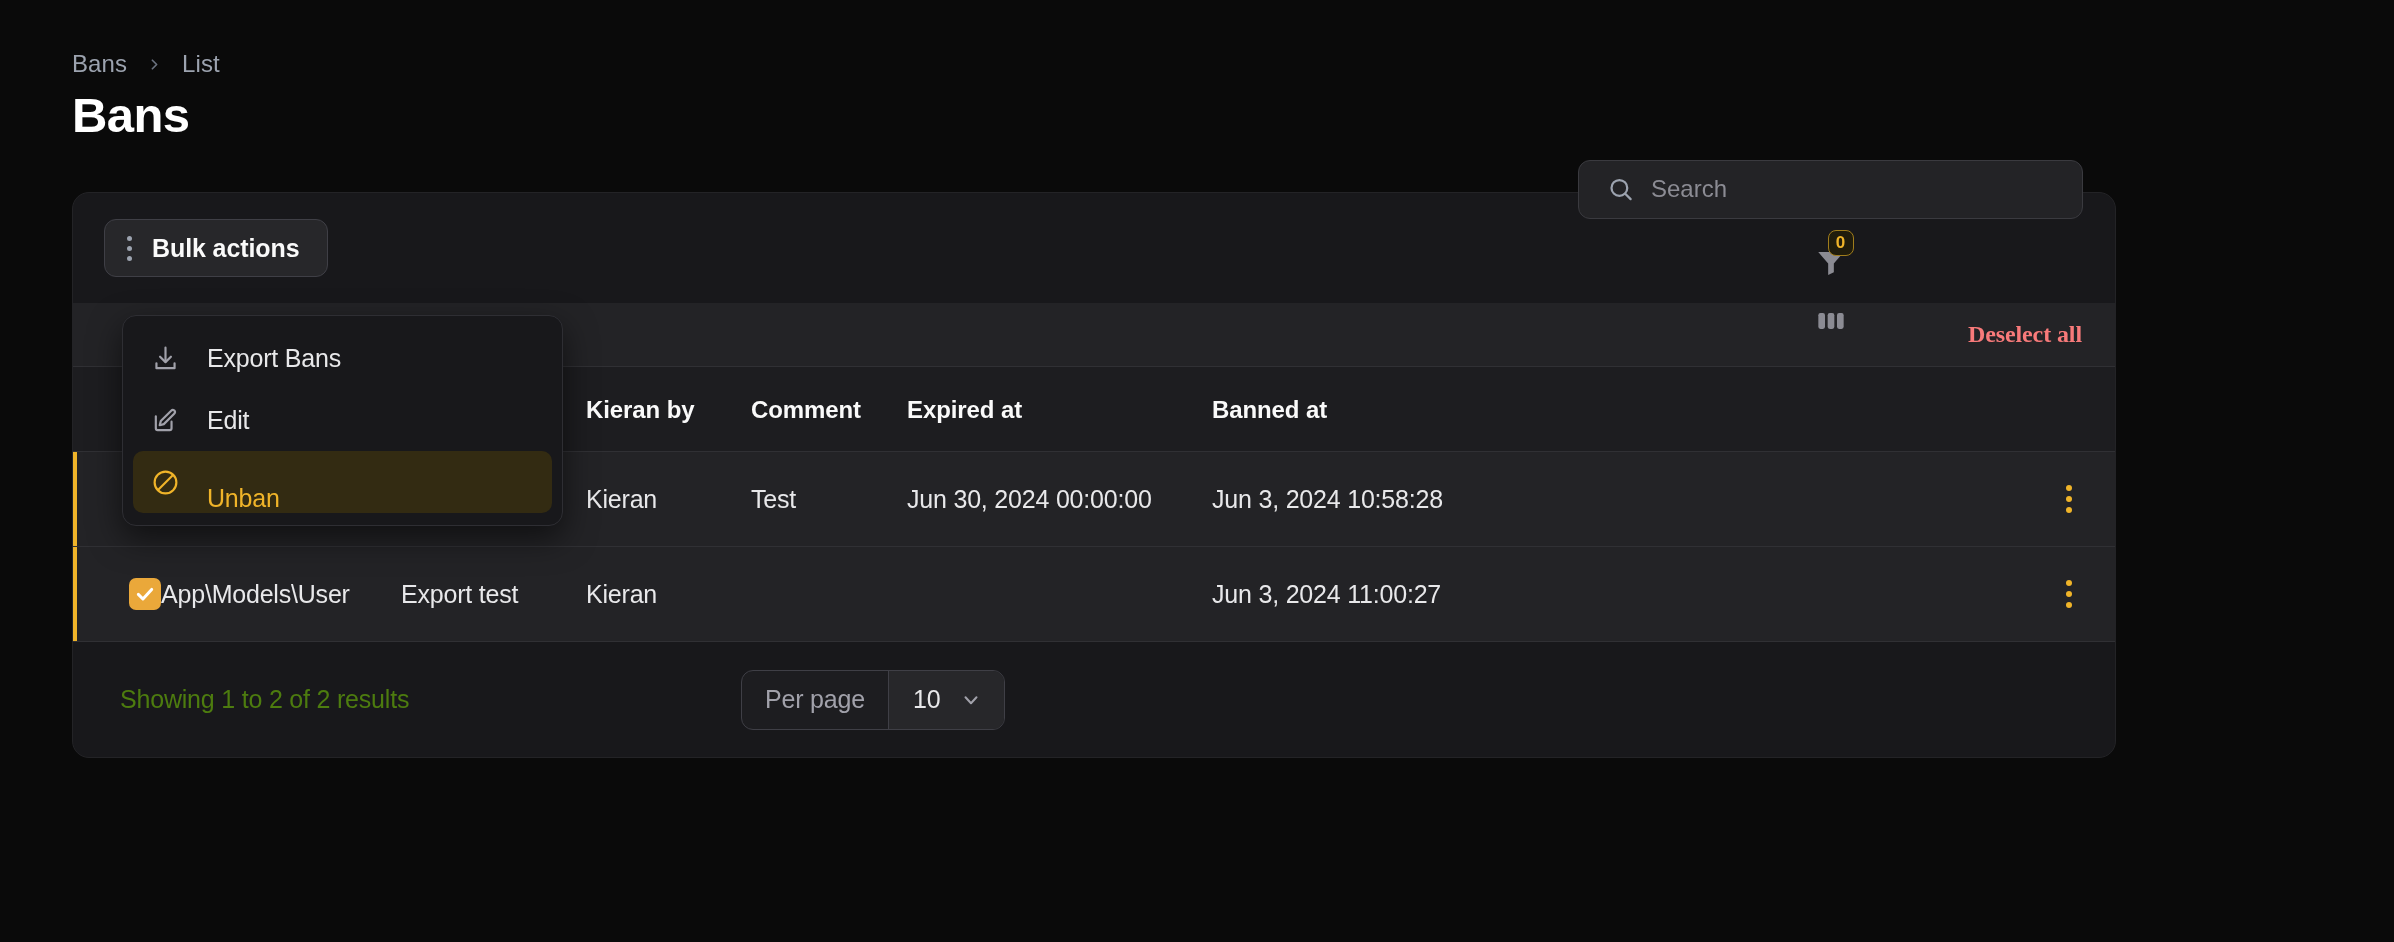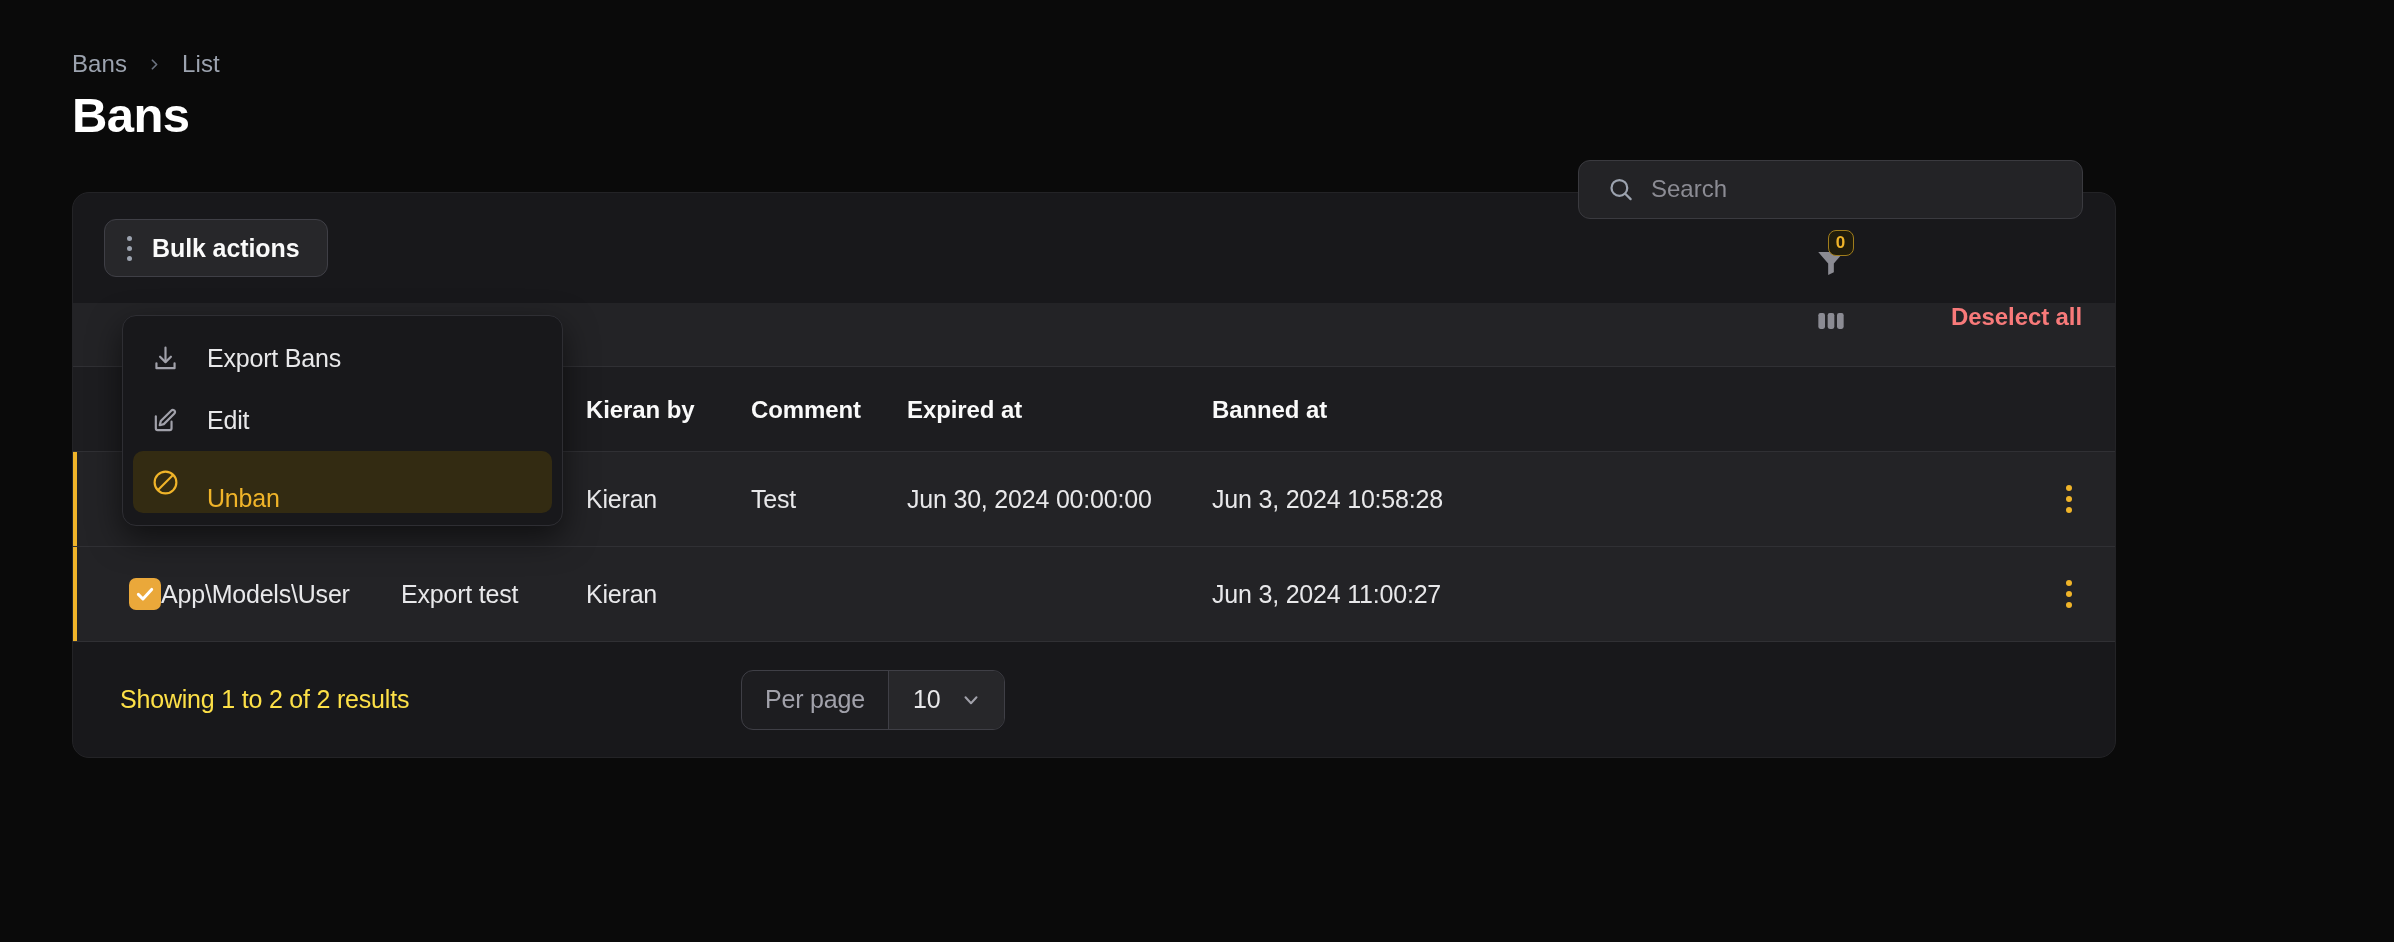--- a/index.html
+++ b/index.html
@@ -154,25 +154,27 @@
     font-weight: 700;
     display: flex;
     align-items: center;
     justify-content: center;
     line-height: 1;
   }
 
   
   .deselect-bar {
     display: flex;
+    align-items: center;
     justify-content: flex-end;
     height: 64px;
     padding: 0 33px;
     background: #232326;
     border-bottom: 1px solid #303034;
+    font-family: Liberation Serif, serif;
   }
   .deselect-link {
     font-size: 24px;
     font-weight: 700;
     color: #f87a7a;
     cursor: pointer;
     letter-spacing: -0.1px;
   }
 
   
@@ -245,21 +247,21 @@
   .card-footer {
     display: flex;
     align-items: center;
     justify-content: flex-start;
     height: 115px;
     padding: 0 33px 0 47px;
     position: relative;
   }
   .results-text {
     font-size: 25px;
-    color: #fde047;
+    color: #4d7c0f;
     letter-spacing: -0.2px;
   }
   .perpage-group {
     position: absolute;
     left: 668px;
     display: flex;
     align-items: stretch;
     height: 60px;
     border: 1px solid #3f3f46;
     border-radius: 12px;

